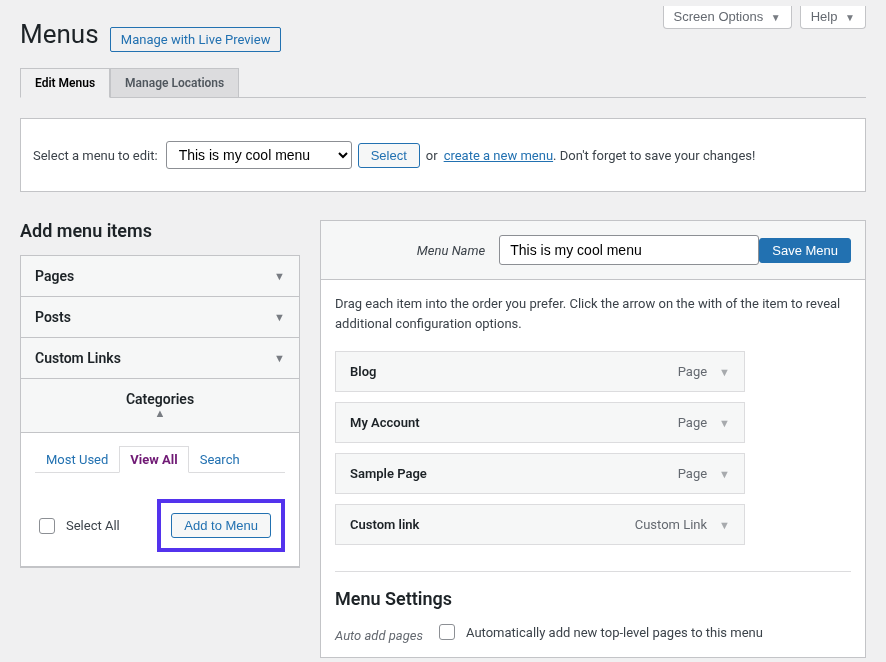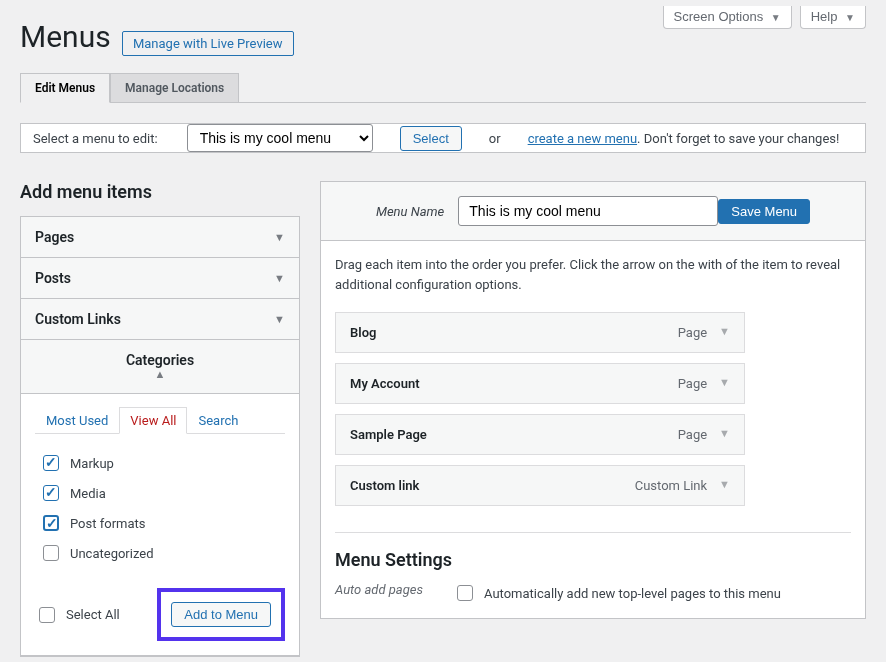--- a/index.html
+++ b/index.html
@@ -23,21 +23,21 @@
     border: 1px solid #c3c4c7;
     border-top: none;
     border-radius: 0 0 4px 4px;
     padding: 3px 10px 4px;
     color: #646970;
     font-size: 13px;
     cursor: pointer;
   }
   .screen-meta-btn .tri { font-size: 10px; margin-left: 4px; color:#787c82;}
   h1.title {
-    font-size: 30px;
+    font-size: 26px;
     font-weight: 400;
     margin: 0;
     padding: 9px 0 4px 0;
     display: inline-block;
     color:#1d2327;
   }
   .title-action {
     display: inline-block;
     margin-left: 8px;
     border: 1px solid #2271b1;
@@ -70,24 +70,24 @@
   }
   .nav-tab.active {
     background: #f0f0f1;
     border-bottom: 1px solid #f0f0f1;
     color: #000;
   }
   .menu-edit-bar {
     margin-top: 20px;
     background: #fff;
     border: 1px solid #c3c4c7;
-    padding: 0 12px;
+    padding: 22px 12px;
     display: flex;
     align-items: center;
-    gap: 27px;
+    gap: 6px;
     flex-wrap: wrap;
   }
   .menu-edit-bar label { margin-right: 2px; }
   select.menu-select {
     border: 1px solid #8c8f94;
     border-radius: 3px;
     padding: 4px 24px 4px 8px;
     font-size: 14px;
     background: #fff;
     min-width: 150px;
@@ -143,21 +143,22 @@
     cursor:pointer;
     border:1px solid transparent;
     border-bottom:none;
     position:relative;
     top:1px;
   }
   .sub-tab.active {
     border:1px solid #dcdcde;
     border-bottom:1px solid #fff;
     background:#fff;
-    color:#b91c1c;
+    color:#701a75;
+    font-weight:bold;
   }
   .cat-list { padding: 4px 18px; }
   .cat-item { display:flex; align-items:center; gap:8px; padding:4px 0;}
   .cat-item input[type=checkbox]{
     width:16px; height:16px; border:1px solid #8c8f94; border-radius:3px;
     appearance:none; position:relative; cursor:pointer; background:#fff;
   }
   .cat-item input[type=checkbox]:checked{
     border-color:#2271b1;
   }
@@ -180,21 +181,21 @@
   .menu-frame {
     border:1px solid #c3c4c7;
     background:#fff;
   }
   .menu-header {
     background:#f6f7f7;
     border-bottom:1px solid #c3c4c7;
     padding:14px 14px;
     display:flex;
     align-items:center;
-    justify-content:center;
+    justify-content:flex-end;
   }
   .menu-header .left { display:flex; align-items:center; gap:14px;}
   .menu-header label { font-style: italic; font-size:13px; color:#3c434a;}
   input.menu-name {
     border:1px solid #8c8f94;
     border-radius:3px;
     padding:6px 10px;
     font-size:14px;
     width:260px;
   }
@@ -205,25 +206,25 @@
     background:#f6f7f7;
     width:410px;
     padding:12px 14px;
     margin-bottom:10px;
     display:flex;
     justify-content:space-between;
     align-items:center;
     cursor:move;
   }
   .menu-item .name { font-weight:600; color:#1d2327; font-size:13px;}
-  .menu-item .meta { display:flex; align-items:flex-start; gap:12px; color:#646970; font-size:13px;}
+  .menu-item .meta { display:flex; align-items:flex-end; gap:12px; color:#646970; font-size:13px;}
   .menu-item .tri { color:#a7aaad; font-size:11px; cursor:pointer;}
   hr.sep { border:none; border-top:1px solid #dcdcde; margin:26px 0 16px;}
   h3.settings { font-size:18px; font-weight:600; margin:0 0 12px 0; color:#1d2327;}
-  .settings-row { display:flex; align-items:flex-start; gap:18px; font-size:13px;}
+  .settings-row { display:flex; align-items:flex-end; font-size:13px;}
   .settings-row .lbl { font-style:italic; color:#646970; width:100px;}
   .settings-row .opt { display:flex; align-items:center; gap:8px;}
   .settings-row input[type=checkbox]{
     width:16px; height:16px; border:1px solid #8c8f94; border-radius:3px; appearance:none; cursor:pointer; background:#fff;
   }
 </style>
 </head>
 <body>
 
 <div class="wrap">
@@ -287,38 +288,20 @@
           <span class="tri">▲</span>
         </div>
 
         <div class="acc-body">
           <div class="sub-tabs">
             <span class="sub-tab">Most Used</span>
             <span class="sub-tab active">View All</span>
             <span class="sub-tab">Search</span>
           </div>
 
-          <div class="cat-list">
-            <label class="cat-item">
-              <input type="checkbox" checked="" style="">
-              <span>Markup</span>
-            </label>
-            <label class="cat-item">
-              <input type="checkbox" checked="" style="">
-              <span>Media</span>
-            </label>
-            <label class="cat-item bold-check">
-              <input type="checkbox" checked="" style="">
-              <span>Post formats</span>
-            </label>
-            <label class="cat-item">
-              <input type="checkbox" style="">
-              <span>Uncategorized</span>
-            </label>
-          </div>
 
           <div class="acc-footer">
             <label class="select-all">
               <input type="checkbox" style="width: 16px; height: 16px; border: 1px solid rgb(140, 143, 148); border-radius: 3px; appearance: none; background: rgb(255, 255, 255);">
               <span>Select All</span>
             </label>
             <span class="highlight-box">
               <button class="button">Add to Menu</button>
             </span>
           </div>

